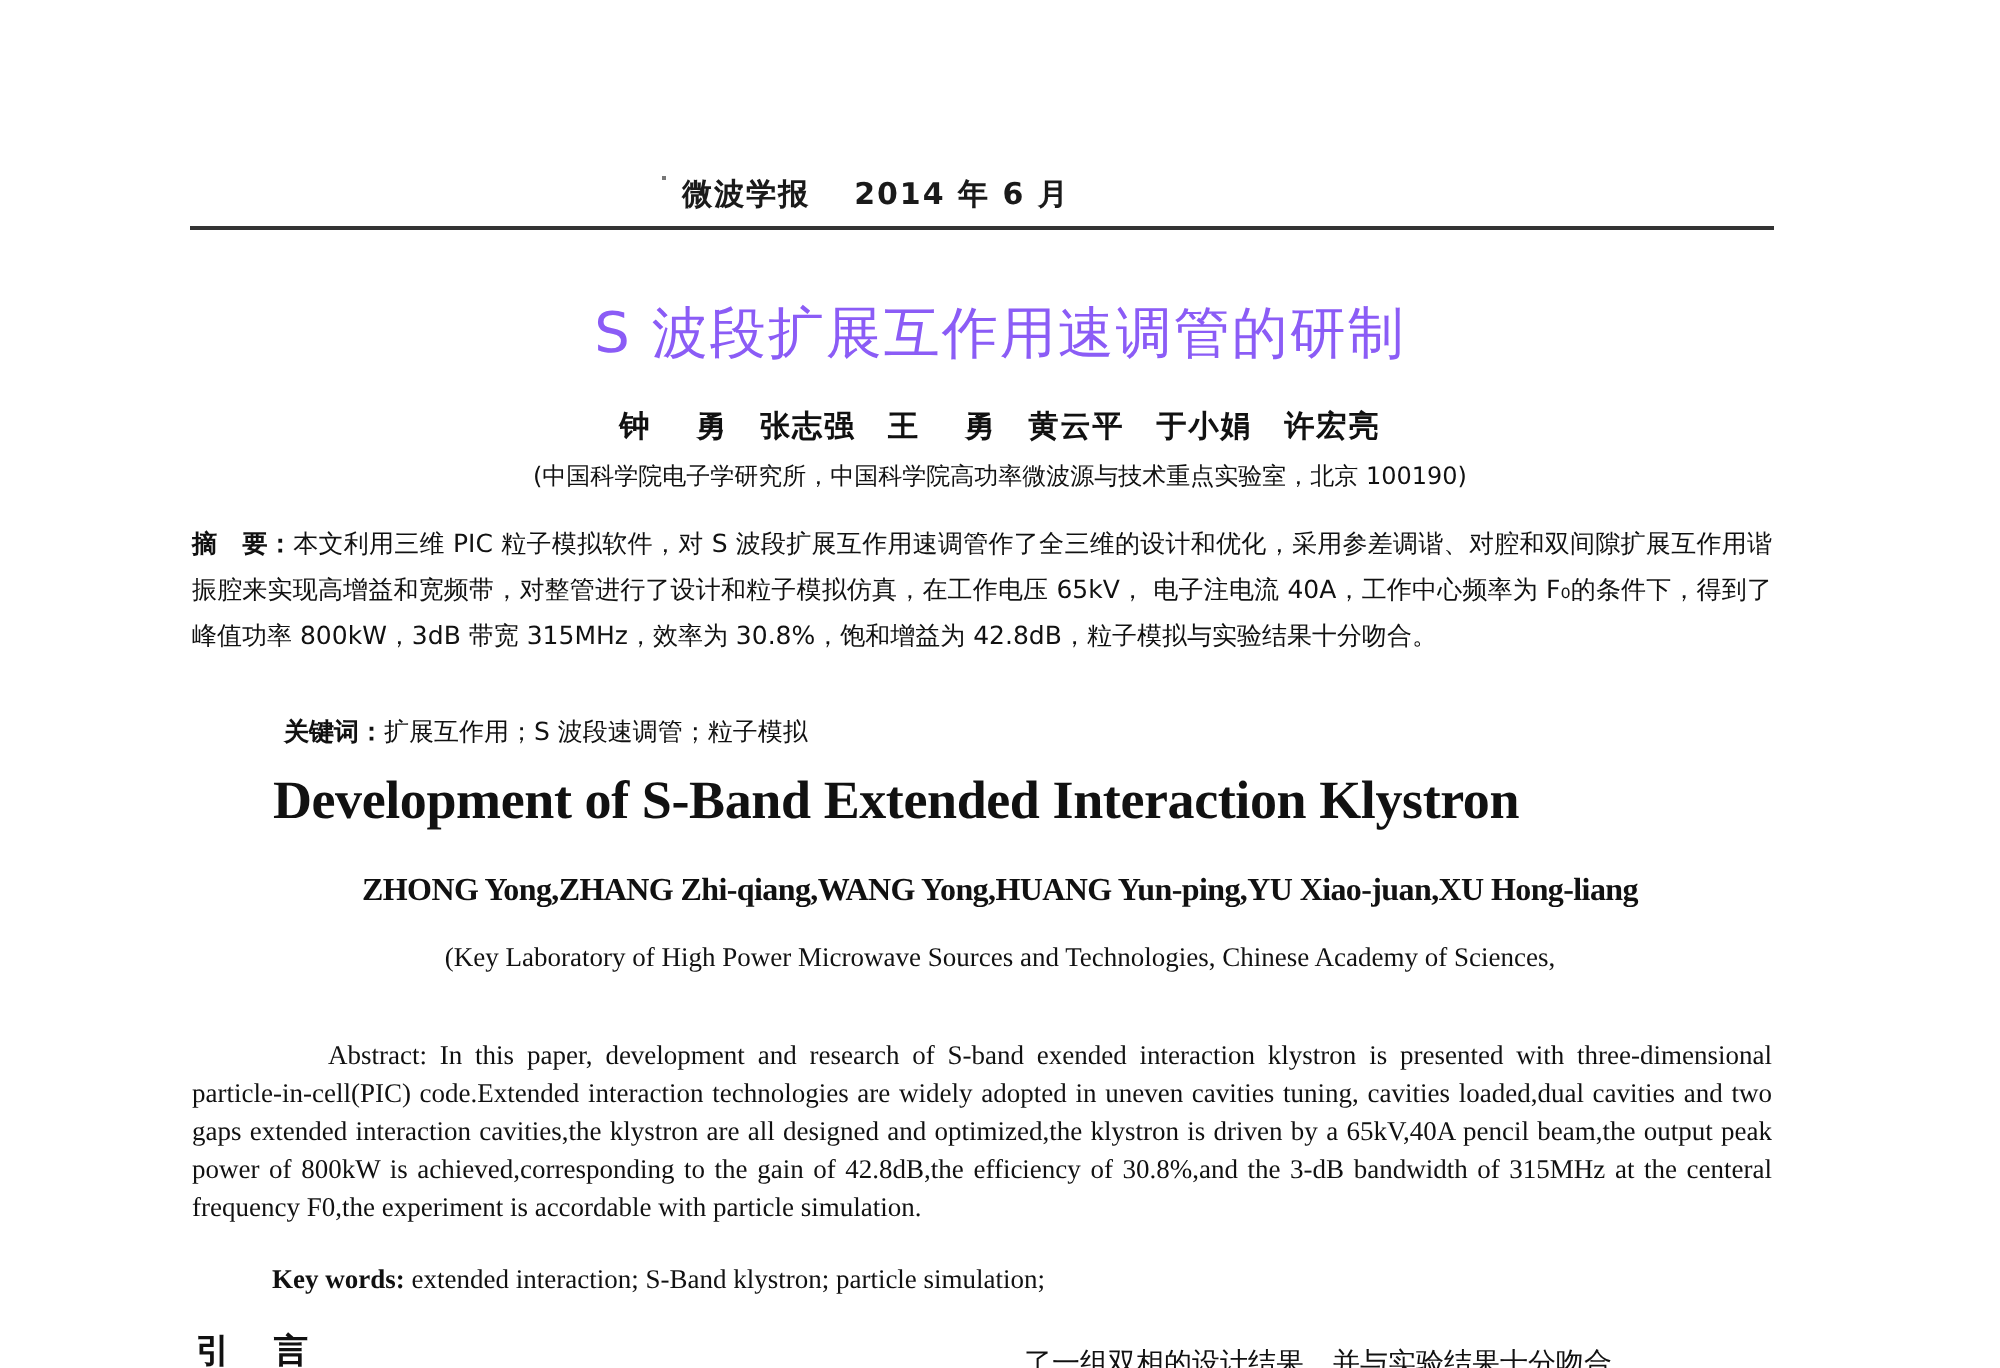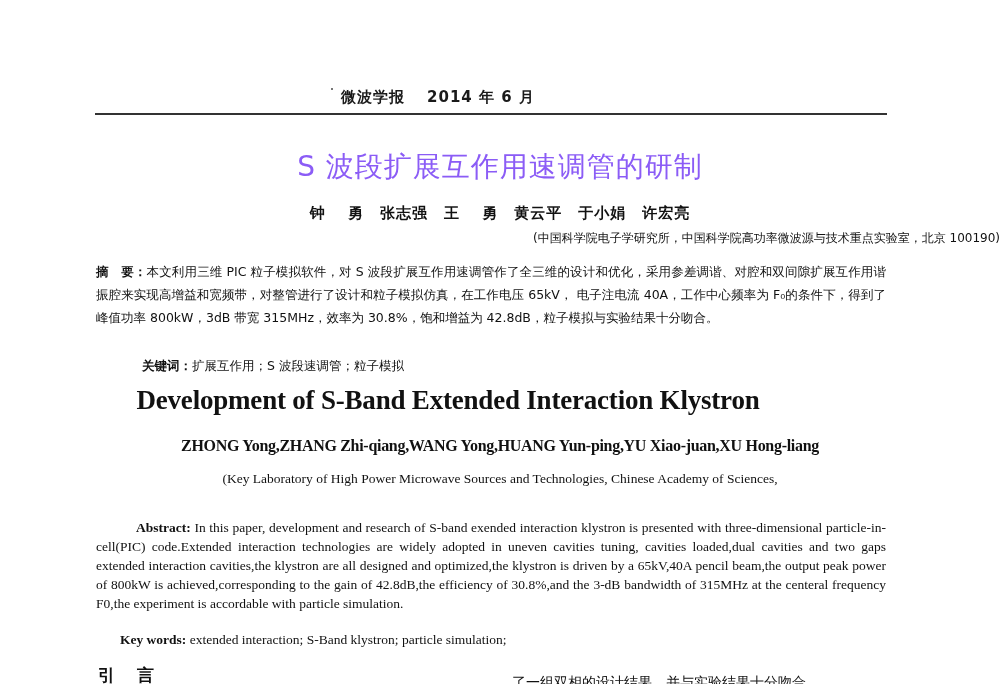--- a/index.html
+++ b/index.html
@@ -21,21 +21,21 @@
     left: 0; width: 1000px; top: 148px; text-align: center;
     font-family: "DejaVu Sans", sans-serif; font-size: 28px; font-weight: normal;
     color: #8b5cf6; letter-spacing: 1px;
   }
   .cn-authors {
     left: 0; width: 1000px; top: 204px; text-align: center;
     font-family: "DejaVu Sans", sans-serif; font-weight: bold; font-size: 15px;
     word-spacing: 16px; letter-spacing: 1px;
   }
   .cn-affil {
-    left: 0; width: 1000px; top: 230px; text-align: right;
+    left: 0; width: 1000px; top: 230px; text-align: center;
     font-family: "DejaVu Sans", sans-serif; font-size: 12px;
   }
   .cn-abstract {
     left: 96px; width: 790px; top: 260px;
     font-family: "DejaVu Sans", sans-serif; font-size: 12.5px; line-height: 23px;
     text-align: justify;
   }
   .cn-abstract .label { font-weight: bold; }
   .cn-keywords {
     left: 96px; width: 790px; top: 358px;
@@ -54,23 +54,23 @@
   }
   .en-affil {
     left: 0; width: 1000px; top: 470px; text-align: center;
     font-family: "Liberation Serif", serif; font-size: 13.5px; line-height: 18px;
   }
   .en-abstract {
     left: 96px; width: 790px; top: 518px;
     font-family: "Liberation Serif", serif; font-size: 13.5px; line-height: 19px;
     text-align: justify; text-indent: 40px;
   }
-  .en-abstract .label { font-weight: bold; }
+  .en-abstract .label { font-weight: normal; margin-left: 28px; }
   .en-keywords {
-    left: 120px; width: 750px; top: 632px;
+    left: 136px; width: 750px; top: 632px;
     font-family: "Liberation Serif", serif; font-size: 13.5px;
   }
   .en-keywords .label { font-weight: bold; }
   .section-heading {
     left: 98px; top: 664px;
     font-family: "DejaVu Sans", sans-serif; font-size: 17px; font-weight: bold;
     letter-spacing: 22px;
   }
   .col-right-clip {
     left: 512px; top: 670px; width: 380px; height: 14px; overflow: hidden;

